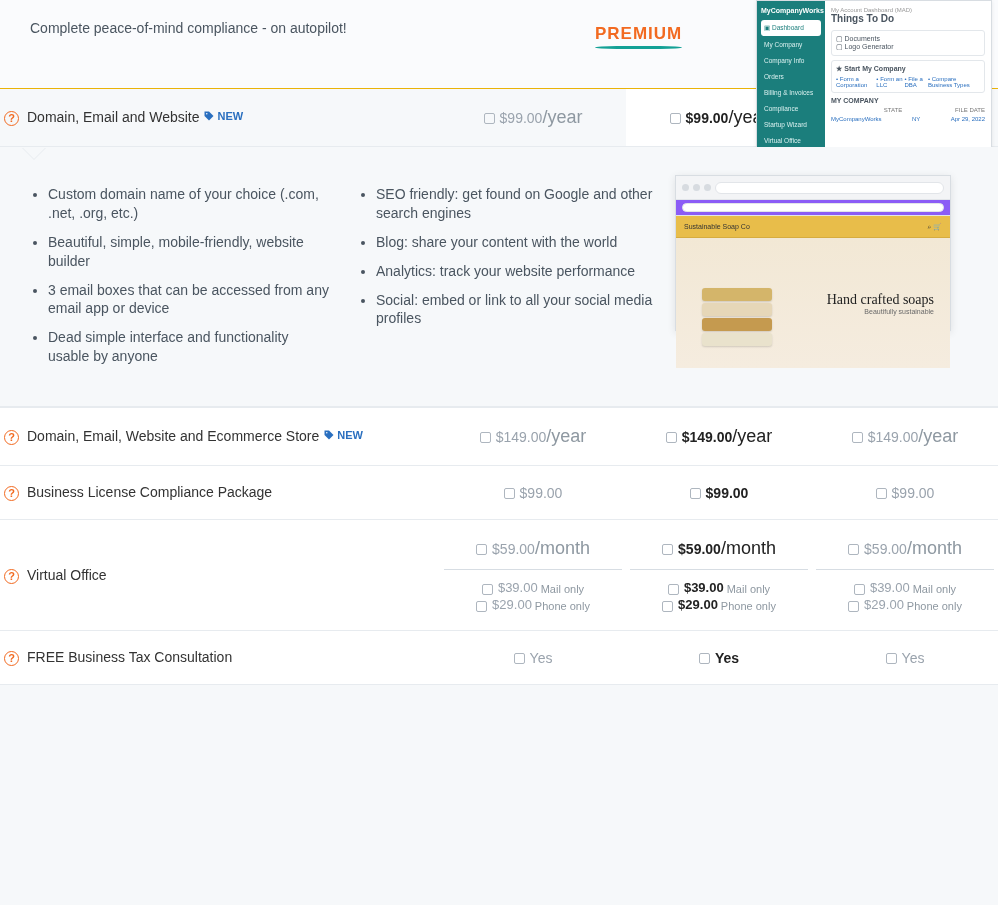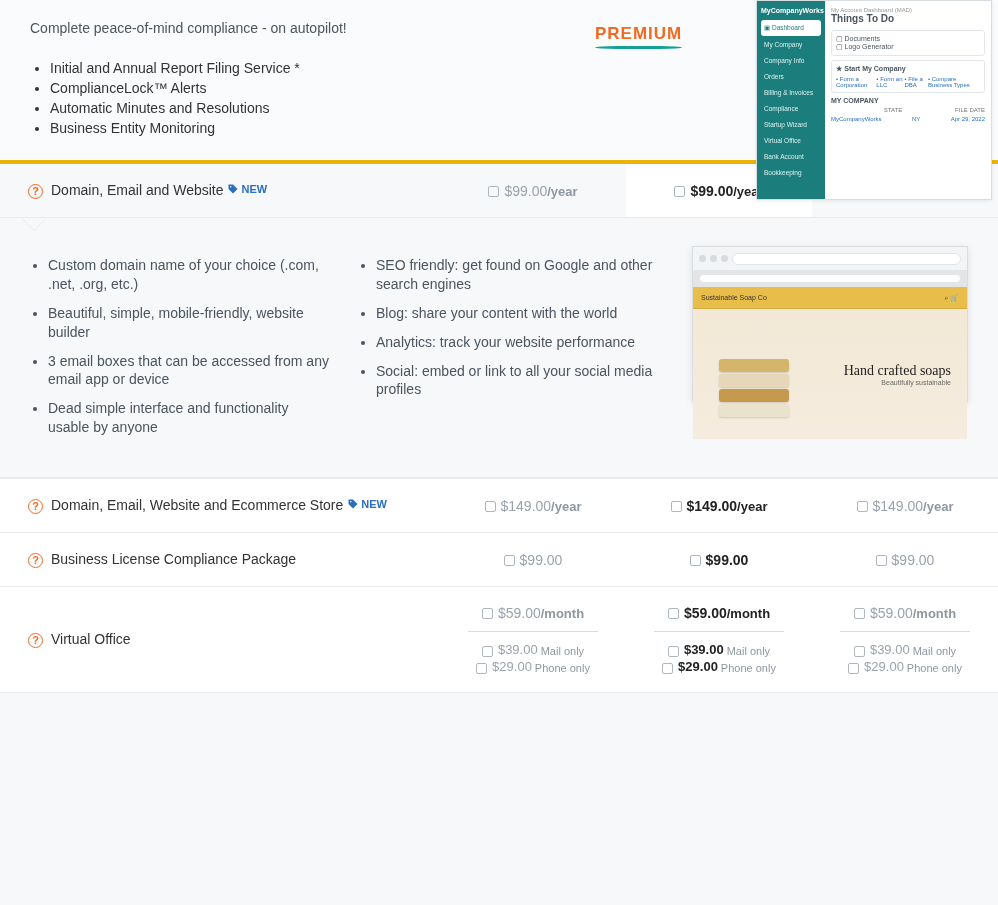--- a/index.html
+++ b/index.html
@@ -1,52 +1,52 @@
 <!DOCTYPE html>
 <html><head>
 <meta charset="utf-8">
 <style>
   * { box-sizing: border-box; margin: 0; padding: 0; }
   body { font-family: -apple-system, BlinkMacSystemFont, "Segoe UI", Arial, sans-serif; background: #f6f8fa; color: #333; font-size: 14px; }
   .wrap { width: 998px; margin:0 auto; background:#fff; }
-  .section-top { padding: 10px 30px 20px 30px; background:#fafbfd; border-bottom:4px solid #eab308; position:relative; }
+  .section-top { padding: 10px 30px 32px 30px; background:#fafbfd; border-bottom:1px solid #eab308; position:relative; }
   .intro { color:#4a5560; margin-bottom:20px; margin-top:10px;}
   .cols2 { display:flex; gap:40px; }
   .cols2 ul { list-style: disc; padding-left: 20px; flex:0 0 360px; }
   .cols2 li { margin: 4px 0; color:#333; }
   .footnote { color:#5e6b77; font-size:13px; margin-top:18px; }
   .dashboard-mock { position:absolute; top:0; right:6px; width:236px; height:200px; background:#fff; border:1px solid #d8dde2; display:flex; font-size:7px; color:#4a5560; box-shadow:0 1px 4px rgba(0,0,0,.08); }
   .db-side { width:68px; background:#1b7e7c; color:#d9f0ef; padding:6px 4px; }
   .db-side .logo { font-size:7px; font-weight:700; color:#fff; margin-bottom:6px; }
   .db-side .itm { padding:4px 3px; border-radius:3px; margin:1px 0; font-size:6.5px; }
   .db-side .itm.active { background:#fff; color:#1b7e7c; }
   .db-main { flex:1; padding:6px; }
   .db-main .hdr { font-size:10px; font-weight:700; margin-bottom:6px; }
   .db-box { border:1px solid #e3e7eb; border-radius:3px; padding:4px; margin-bottom:4px; }
   .db-strong { font-weight:700; font-size:7px; margin-bottom:3px;}
   .db-links { display:flex; justify-content:space-between; font-size:6px; color:#2a6fbf;}
   .db-tbl { display:flex; justify-content:space-between; font-size:6px; color:#777; margin-top:3px;}
   .row-table { width:100%; border-collapse:collapse; }
   .row-table tr { border-bottom:1px solid #e7ebef; }
-  .row-table td { padding: 18px 28px; vertical-align:middle; }
+  .row-table td { padding: 18px 4px; vertical-align:middle; }
   .row-table td:first-child { width: 440px; }
   .row-table td.price-cell { width:186px; text-align:center; color:#9aa3ad;}
   .row-table td.price-cell.active { color:#222; font-weight:700; background:#fff;}
   .row-name { color:#333; }
   .help-ico { display:inline-block; width:15px; height:15px; border:1.5px solid #f26a21; color:#f26a21; border-radius:50%; text-align:center; line-height:13px; font-size:11px; font-weight:700; margin-right:8px; }
   .new-badge { display:inline-flex; align-items:center; color:#2a6fbf; font-weight:700; font-size:11px; margin-left:4px; }
   .new-badge svg { width:12px; height:12px; margin-right:2px; }
-  .price-unit { font-weight:700; font-size:13px; color:#8e98a1;}
+  .price-unit { font-weight:400; font-size:18px; color:#8e98a1;}
   .price-cell.active .price-unit { color:#222; }
   .chk { display:inline-block; width:11px; height:11px; border:1px solid #aeb6bf; border-radius:2px; margin-right:5px; vertical-align:-1px;}
   .expanded { background:#f6f8fa; padding: 28px 30px 30px 30px; border-bottom:1px solid #e7ebef; position:relative;}
   .expanded .cols2b { display:flex; gap:28px; }
   .expanded ul { list-style: disc; padding-left:18px; flex:0 0 300px;}
   .expanded li { margin:10px 0; color:#4a5560; line-height:1.35;}
-  .website-mock { position:absolute; right:30px; top:28px; width:276px; height:156px; border:1px solid #d8dde2; background:#e5e5e5; box-shadow:0 2px 8px rgba(0,0,0,.1); }
+  .website-mock { position:absolute; right:47px; top:28px; width:276px; height:156px; border:1px solid #d8dde2; background:#8b5cf6; box-shadow:0 2px 8px rgba(0,0,0,.1); }
   .wm-browser { height:24px; background:#f3f4f6; border-bottom:1px solid #e2e5e9; display:flex; align-items:center; padding:0 6px; gap:4px;}
   .wm-dot { width:7px; height:7px; border-radius:50%; background:#d7dbe0;}
   .wm-url { flex:1; height:12px; background:#fff; border:1px solid #e2e5e9; border-radius:6px; font-size:6px; color:#888; padding:0 5px; line-height:11px;}
   .wm-nav { height:22px; background:#e8bd4a; display:flex; align-items:center; justify-content:space-between; padding:0 8px; font-size:7px; color:#333; border-bottom:1px solid #d6ac3f;}
   .wm-hero { height:130px; background:linear-gradient(#f2e8d5,#f5ecdf); display:flex; align-items:center; justify-content:flex-end; padding:0 16px; position:relative;}
   .wm-hero .soap { position:absolute; left:26px; bottom:22px; width:70px; height:60px; display:flex; flex-direction:column; justify-content:flex-end;}
   .soap-bar { height:14px; border-radius:3px; margin-top:2px; box-shadow:0 1px 2px rgba(0,0,0,.15);}
   .soap-bar.a{background:#d4b56a;} .soap-bar.b{background:#e6d7b8;} .soap-bar.c{background:#c59a4f;} .soap-bar.d{background:#e9e2cc;}
   .wm-hero .txt { text-align:right; }
   .wm-hero .h1 { font-family:Georgia,serif; font-size:14px; color:#222;}
@@ -67,26 +67,20 @@
 
   <div class="section-top">
     <div class="intro">Complete peace-of-mind compliance - on autopilot!</div>
 
     <div style="position:absolute;top:24px;left:595px;">
       <span style="font-weight:800;letter-spacing:1px;font-size:17px;color:#f26a21;">PREMIUM</span>
       <div style="height:3px;background:#13a196;border-radius:50%/100%;margin-top:2px;"></div>
     </div>
 
     <div class="cols2">
-      <ul id="cf-left">
-          <li>Initial and Annual Report Filing Service *</li>
-          <li>ComplianceLock™ Alerts</li>
-          <li>Automatic Minutes and Resolutions</li>
-          <li>Business Entity Monitoring</li>
-        </ul>
     </div>
 
     <div class="dashboard-mock">
       <div class="db-side">
         <div class="logo">MyCompanyWorks</div>
         <div id="db-side-items">
             <div class="itm active">▣ Dashboard</div>
             <div class="itm">My Company</div>
             <div class="itm">Company Info</div>
             <div class="itm">Orders</div>
@@ -268,16 +262,28 @@
                 <span class="so-suffix"> Mail only</span>
               </div>
               <div class="so-line">
                 <span class="chk"></span>
                 <span class="so-main">$29.00</span>
                 <span class="so-suffix"> Phone only</span>
               </div>
             </div>
           </td>
         </tr>
+        <tr>
+          <td><span class="help-ico">?</span><span class="row-name">FREE Business Tax Consultation</span></td>
+          <td class="price-cell">
+            <div><span class="chk"></span><span>Yes</span></div>
+          </td>
+          <td class="price-cell active">
+            <div><span class="chk"></span><span>Yes</span></div>
+          </td>
+          <td class="price-cell">
+            <div><span class="chk"></span><span>Yes</span></div>
+          </td>
+        </tr>
       </tbody>
   </table>
 
 </div>
 
 </body></html>

